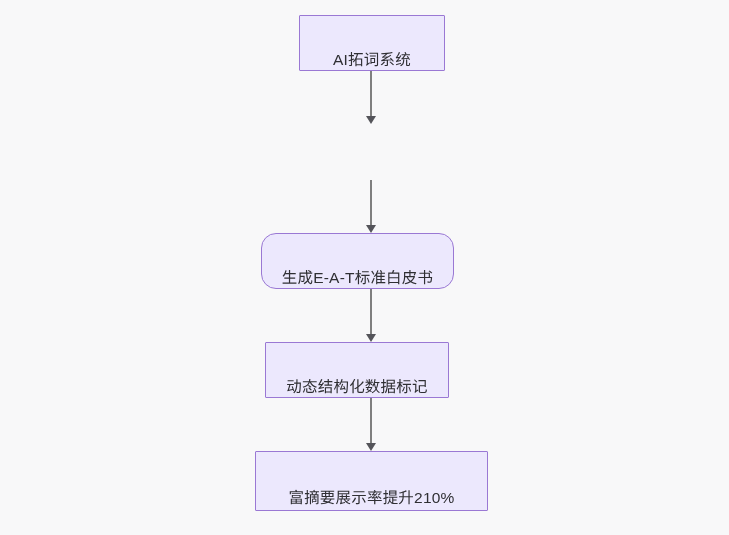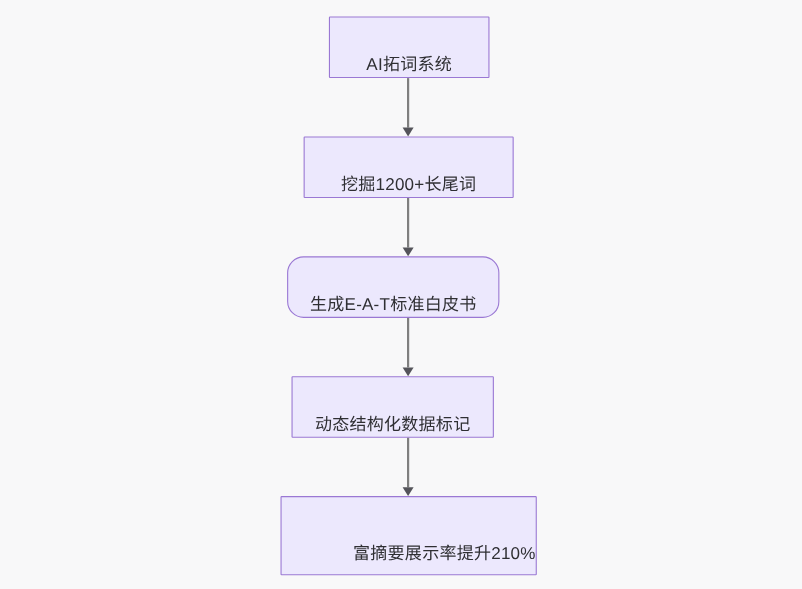--- a/index.html
+++ b/index.html
@@ -56,21 +56,21 @@
     border-left: 5px solid transparent;
     border-right: 5px solid transparent;
     border-top: 8px solid #54545a;
   }
 
   
   .n1 { left: 299px; top: 15px;  width: 146px; height: 56px; }
   .n2 { left: 276px; top: 124px; width: 191px; height: 56px; }
   .n3 { left: 261px; top: 233px; width: 193px; height: 56px; border-radius: 15px; }
   .n4 { left: 265px; top: 342px; width: 184px; height: 56px; }
-  .n5 { left: 255px; top: 451px; width: 233px; height: 72px; justify-content: flex-end; }
+  .n5 { left: 255px; top: 451px; width: 233px; height: 60px; }
 
   
   .e1 { left: 370px; top: 71px;  height: 45px; }
   .e2 { left: 370px; top: 180px; height: 45px; }
   .e3 { left: 370px; top: 289px; height: 45px; }
   .e4 { left: 370px; top: 398px; height: 45px; }
 
   .a1 { left: 366px; top: 116px; }
   .a2 { left: 366px; top: 225px; }
   .a3 { left: 366px; top: 334px; }
@@ -81,23 +81,20 @@
 
 <div id="flowchart">
 
   <div class="node n1">
     <span class="node-label">AI拓词系统</span>
   </div>
 
   <div class="edge e1"></div>
   <div class="arrowhead a1"></div>
 
-  <div class="node n2">
-    <span class="node-label">挖掘1200+长尾词</span>
-  </div>
 
   <div class="edge e2"></div>
   <div class="arrowhead a2"></div>
 
   <div class="node n3">
     <span class="node-label">生成E-A-T标准白皮书</span>
   </div>
 
   <div class="edge e3"></div>
   <div class="arrowhead a3"></div>

